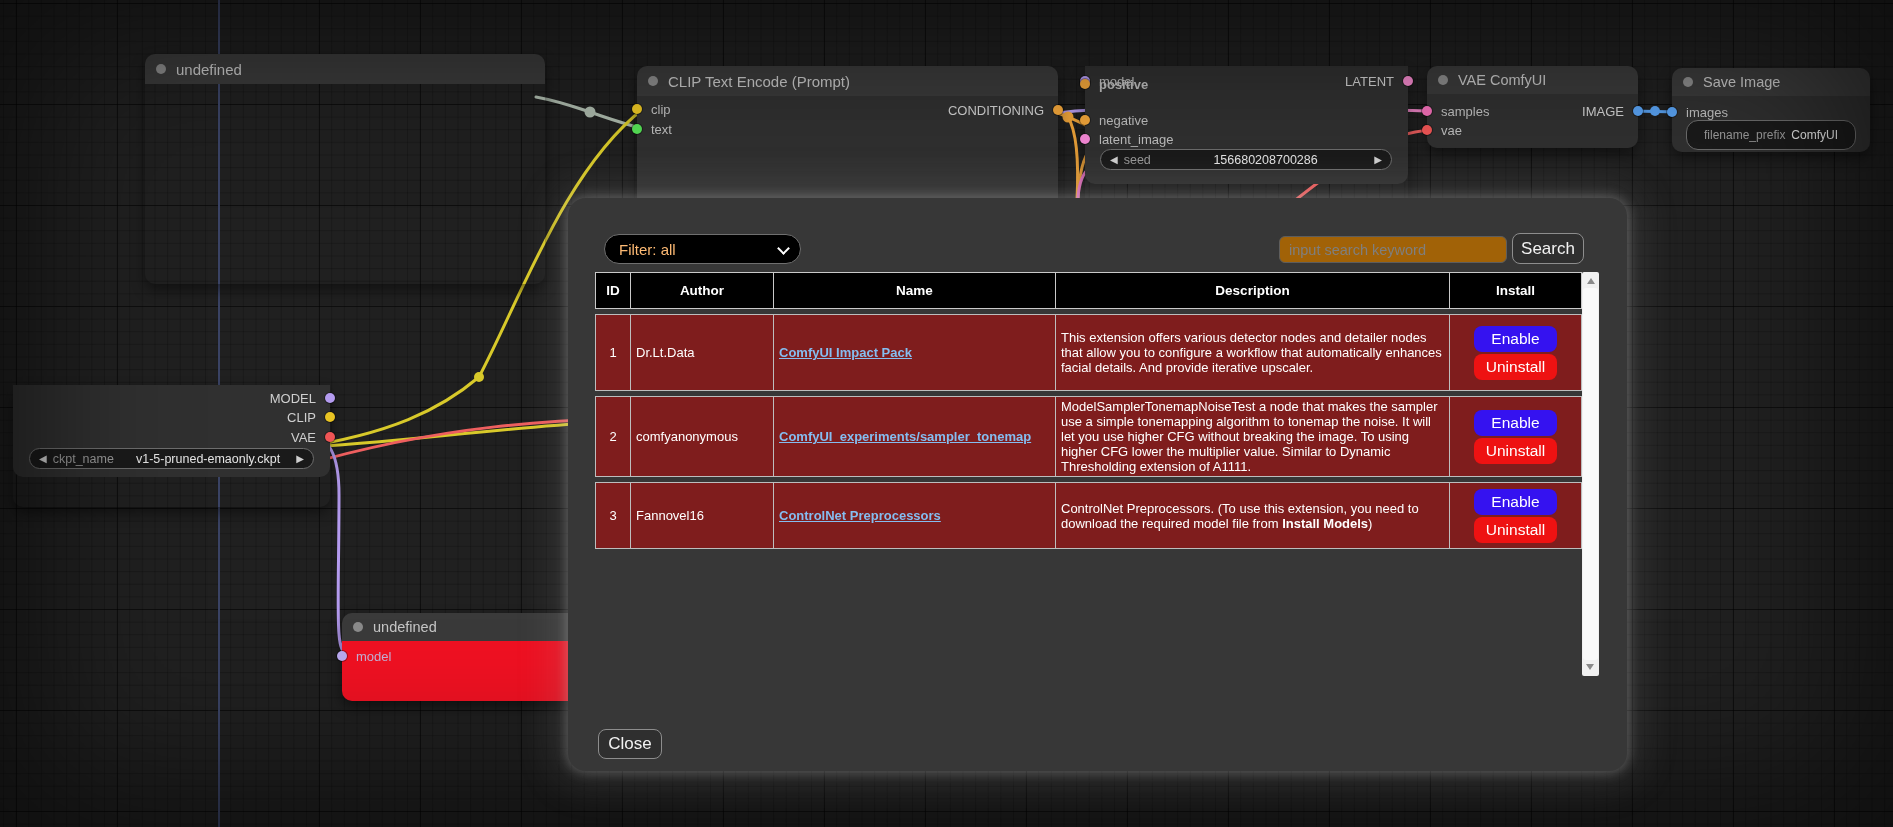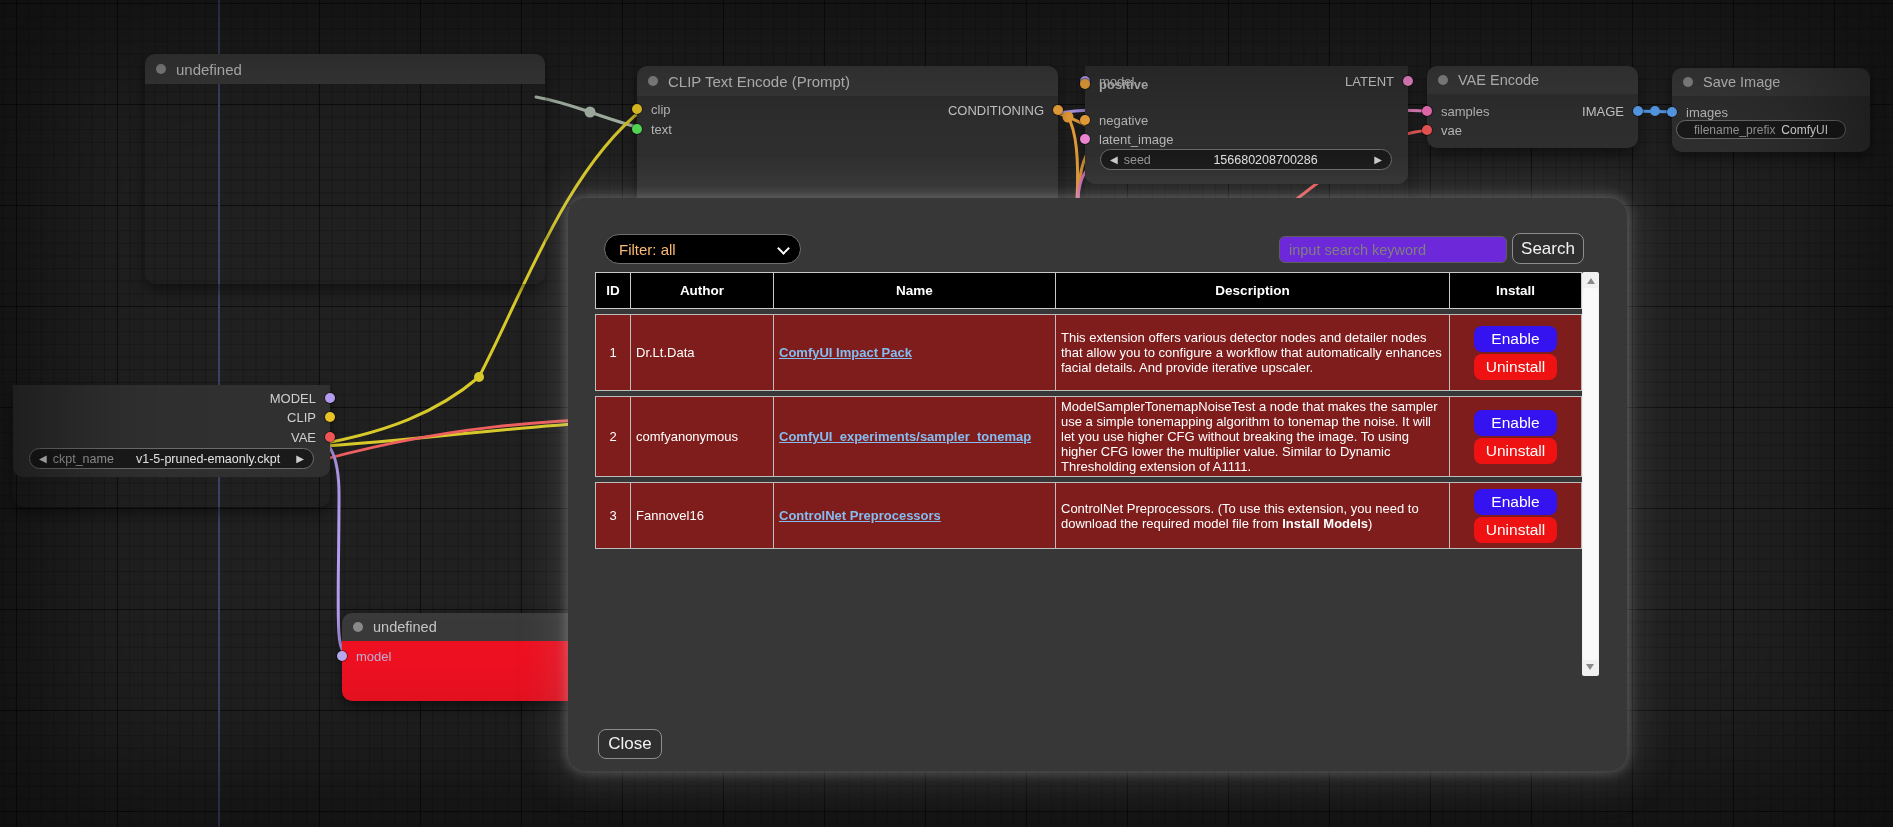--- a/index.html
+++ b/index.html
@@ -52,21 +52,21 @@
   .modal{position:absolute;left:568px;top:198px;width:1059px;height:573px;z-index:10;
     background:#373737;border-radius:18px;
     box-shadow:0 0 12px 2px rgba(210,210,210,.28), 0 0 38px 14px rgba(160,160,160,.17);}
   .filter-wrap{position:absolute;left:36px;top:36px;width:197px;height:30px;}
   .filter-wrap select{appearance:none;-webkit-appearance:none;width:100%;height:100%;
     background:#000;color:#fdba74;border:1px solid #6f6f6f;border-radius:15px;
     padding:0 14px;font-size:15px;font-family:"Liberation Sans",sans-serif;}
   .filter-wrap .chev{position:absolute;right:13px;top:10px;width:7px;height:7px;
     border-right:2px solid #fff;border-bottom:2px solid #fff;transform:rotate(45deg);pointer-events:none;}
   .search-input{position:absolute;left:711px;top:38px;width:228px;height:27px;box-sizing:border-box;
-    background:#6d28d9;border:1px solid #5d5d5d;border-radius:6px;color:#e0e0e0;
+    background:#a16207;border:1px solid #5d5d5d;border-radius:6px;color:#e0e0e0;
     padding:0 9px;font-size:14.5px;font-family:"Liberation Sans",sans-serif;}
   .search-input::placeholder{color:#7f7f7f;}
   .btn{background:#2f2f2f;color:#f2f2f2;border:1.5px solid #8d8d8d;border-radius:8px;
     font-size:17px;font-family:"Liberation Sans",sans-serif;}
   .search-btn{position:absolute;left:944px;top:35px;width:72px;height:31px;}
   .close-btn{position:absolute;left:30px;top:531px;width:64px;height:30px;}
 
   .table-wrap{position:absolute;left:27px;top:74px;width:1004px;height:404px;}
   table.ext{border-collapse:separate;border-spacing:0 5px;width:987px;margin-top:-5px;
     font-size:13px;color:#fff;table-layout:fixed;}
@@ -173,21 +173,21 @@
       <span class="wlabel">seed</span>
       <span class="wval">156680208700286</span>
       <span class="arrow">▶</span>
     </div>
   </div>
 </div>
 
 <div class="node t28" style="left:1427px;top:66px;width:211px;height:82px;">
   <div class="title">
     <span class="tdot"></span>
-    <span>VAE Encode</span>
+    <span>VAE ComfyUI</span>
   </div>
   <div class="body">
     <div class="port in" style="top:10px;">
       <span class="dot" style="background-color: rgb(239, 110, 181);"></span>
       <span>samples</span>
     </div>
     <div class="port in" style="top:29px;">
       <span class="dot" style="background-color: rgb(239, 85, 85);"></span>
       <span>vae</span>
     </div>
@@ -201,21 +201,21 @@
 <div class="node t28" style="left:1672px;top:68px;width:198px;height:84px;">
   <div class="title">
     <span class="tdot"></span>
     <span>Save Image</span>
   </div>
   <div class="body">
     <div class="port in" style="top:9px;">
       <span class="dot" style="background-color: rgb(88, 160, 239);"></span>
       <span>images</span>
     </div>
-    <div class="widget noarrow" style="left:4px;top:24px;width:170px;height:19px;font-size:12px;">
+    <div class="widget noarrow" style="left:14px;top:24px;width:170px;height:30px;font-size:12px;">
       <span>filename_prefix</span>
       <span class="wval">ComfyUI</span>
     </div>
   </div>
 </div>
 
 <div class="node" style="left:13px;top:385px;width:317px;height:122px;">
   <div class="body">
     <div class="port out" style="top:6px;">
       <span class="dot" style="background-color: rgb(180, 155, 239);"></span>

